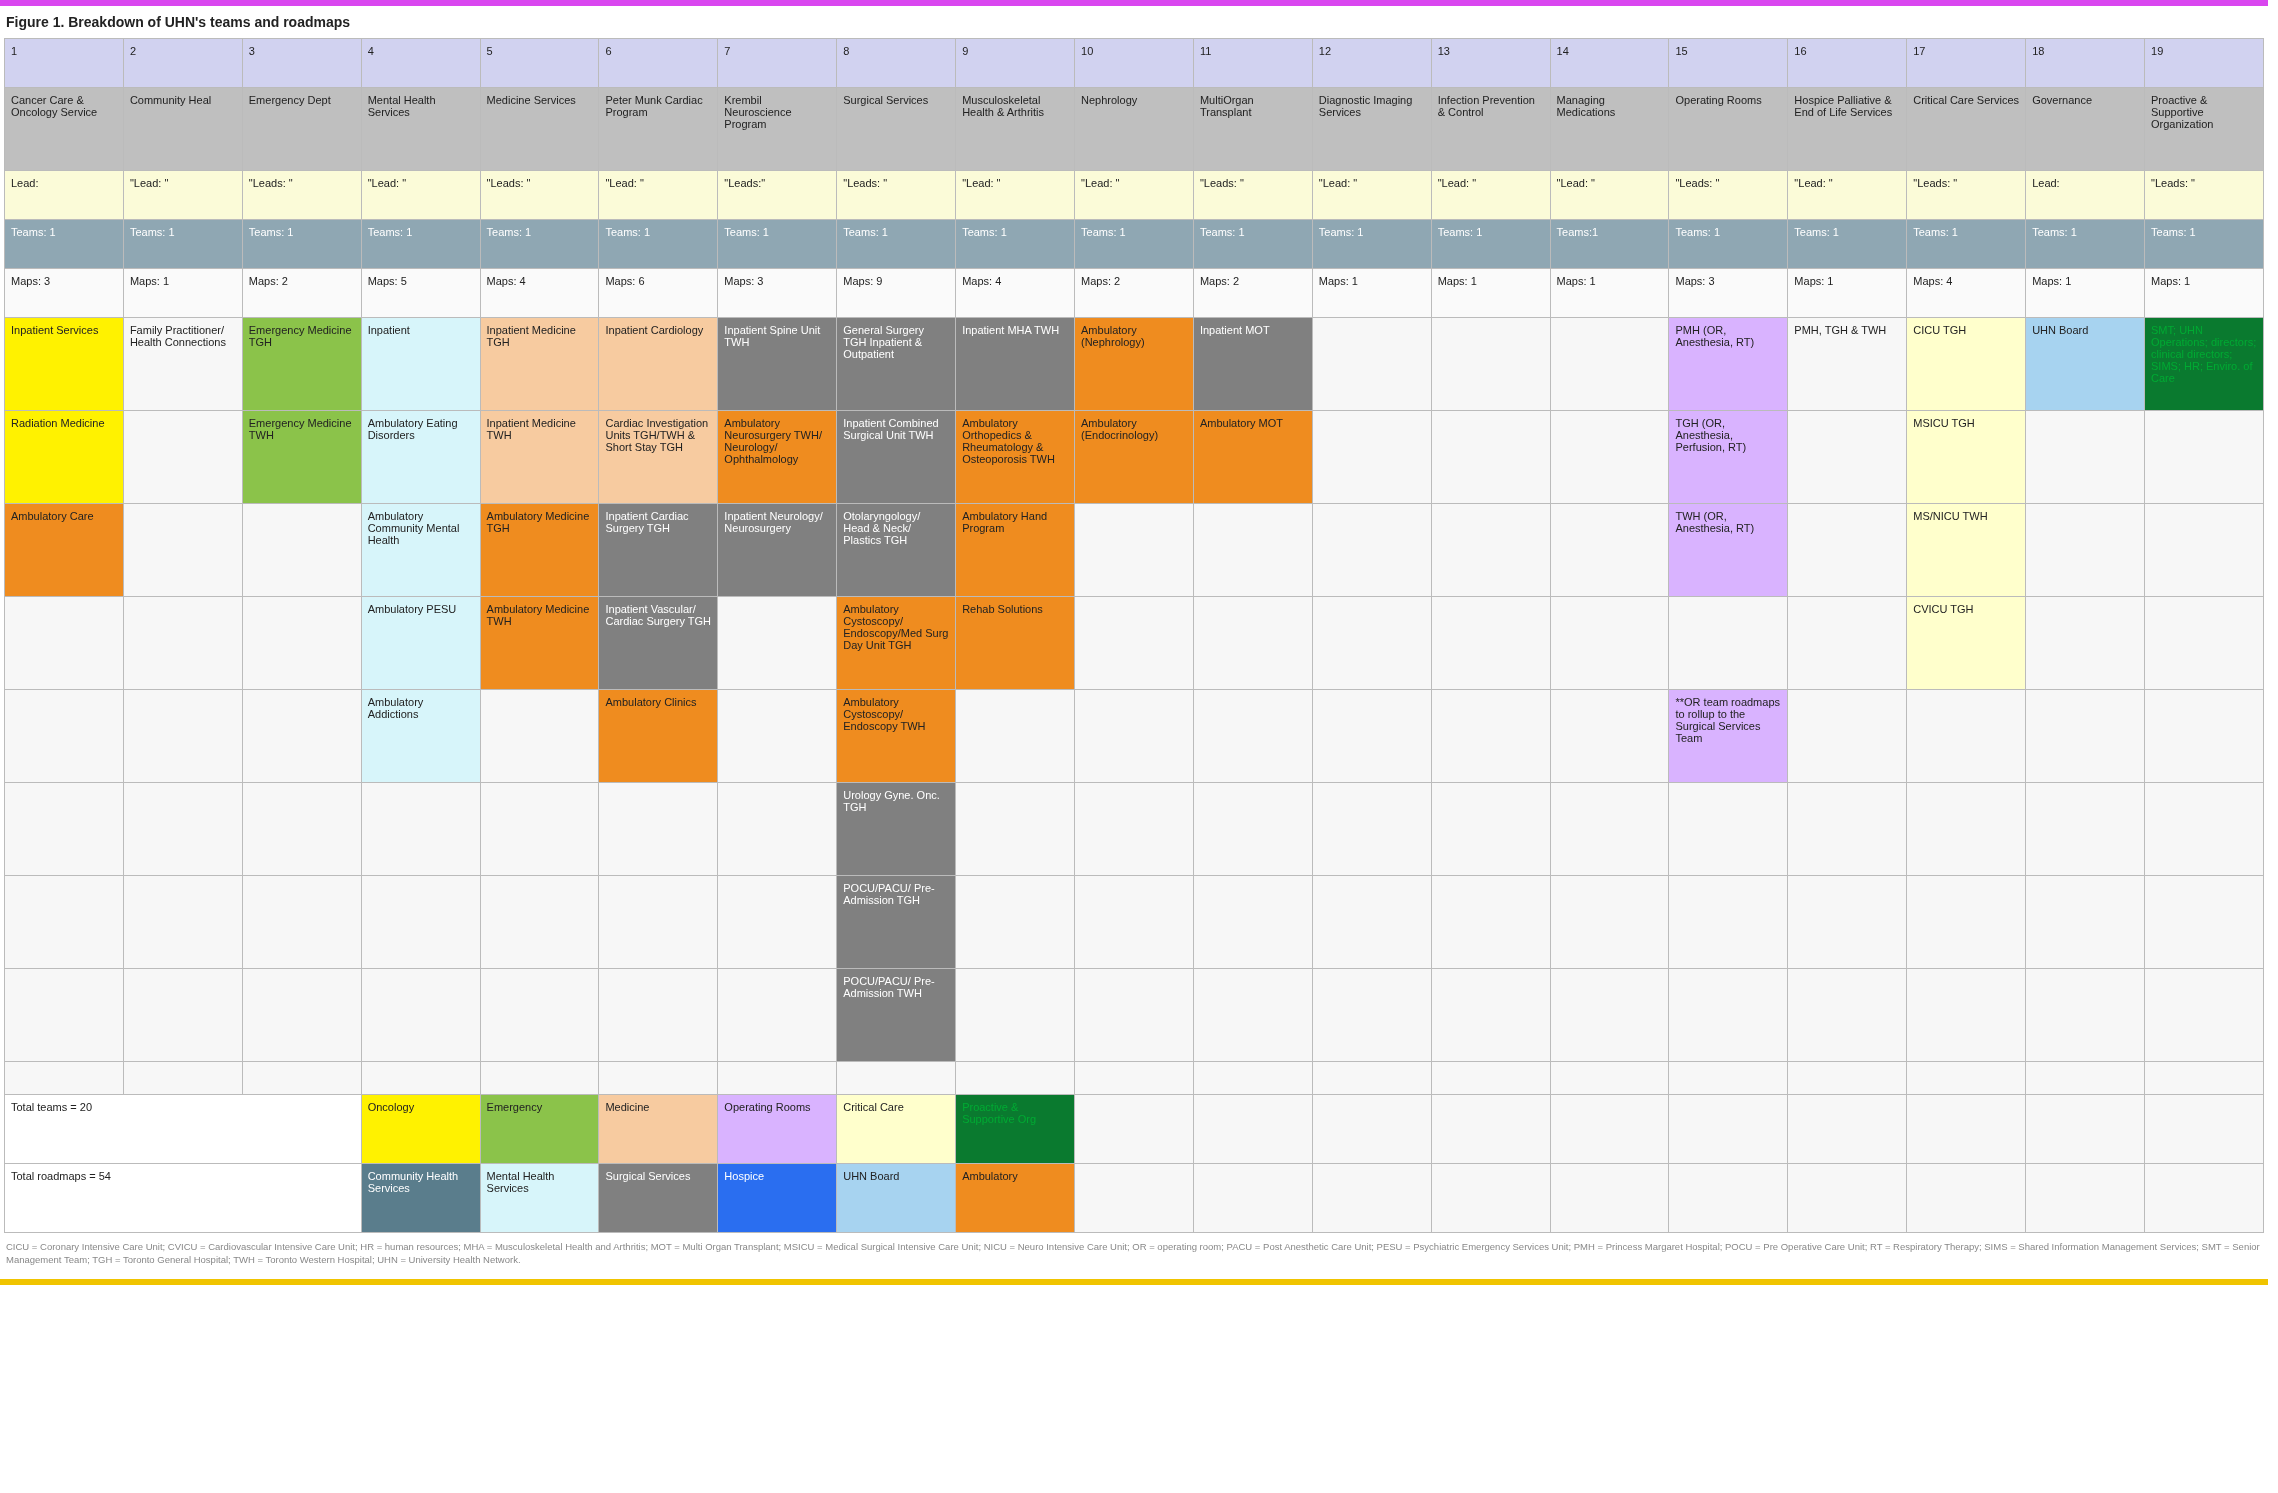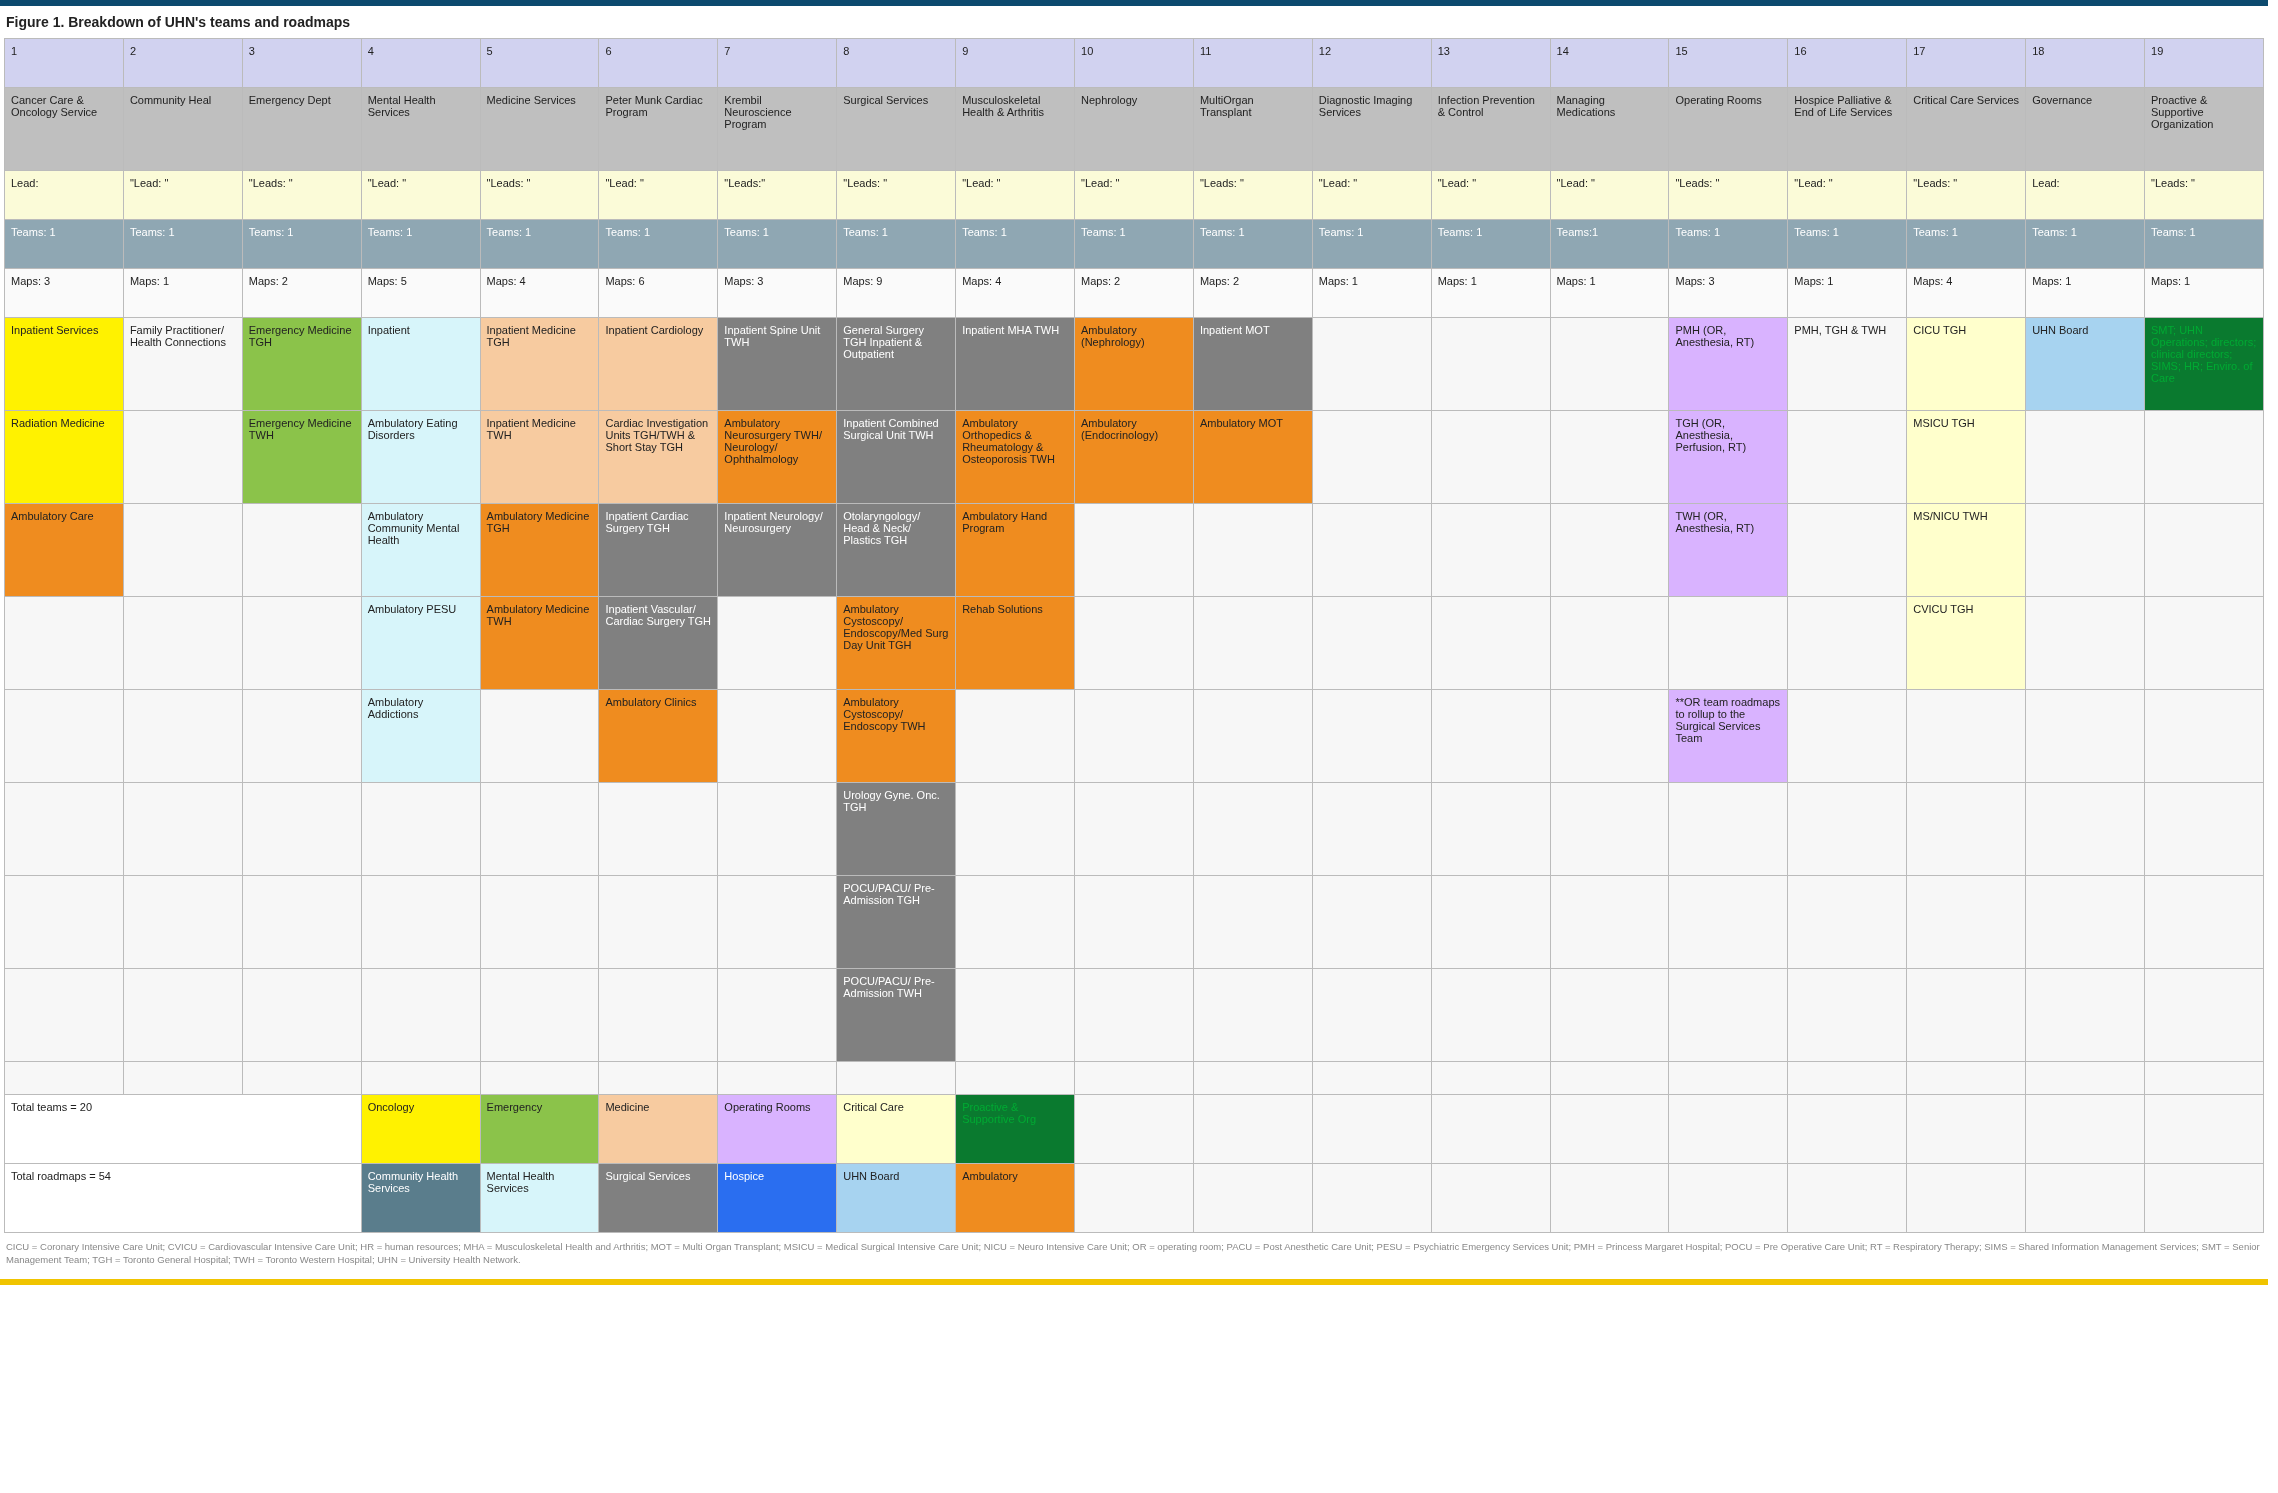--- a/index.html
+++ b/index.html
@@ -1,16 +1,16 @@
 <!DOCTYPE html>
 <html><head>
 <meta charset="utf-8">
 <style>
   html,body{margin:0;padding:0;background:#fff;font-family:Arial,Helvetica,sans-serif;font-size:11px;color:#222;}
-  .frame{border-top:6px solid #0c4a6e;border-bottom:6px solid #f0c400;padding:4px 4px 10px 4px;width:2260px;}
+  .frame{border-top:6px solid #d946ef;border-bottom:6px solid #f0c400;padding:4px 4px 10px 4px;width:2260px;}
   .title{font-weight:bold;font-size:14px;padding:4px 2px 8px 2px;}
   table{border-collapse:collapse;width:100%;table-layout:fixed;}
   td{border:1px solid #bbb;vertical-align:top;padding:6px 6px;height:36px;overflow:hidden;}
   tr.r-num td{background:#d1d2f0;}
   tr.r-name td{background:#bfbfbf;height:70px;}
   tr.r-lead td{background:#fbfbd8;}
   tr.r-teams td{background:#8fa7b3;color:#fff;}
   tr.r-maps td{background:#fafafa;}
   td.c-yellow{background:#fff200!important;}
   td.c-paleyellow{background:#ffffcc!important;}

